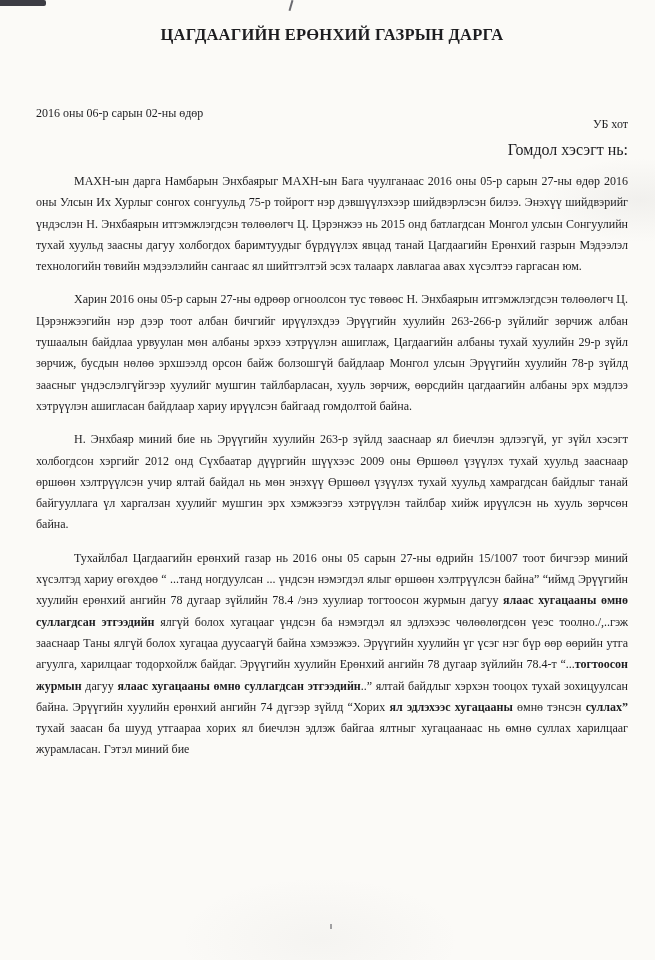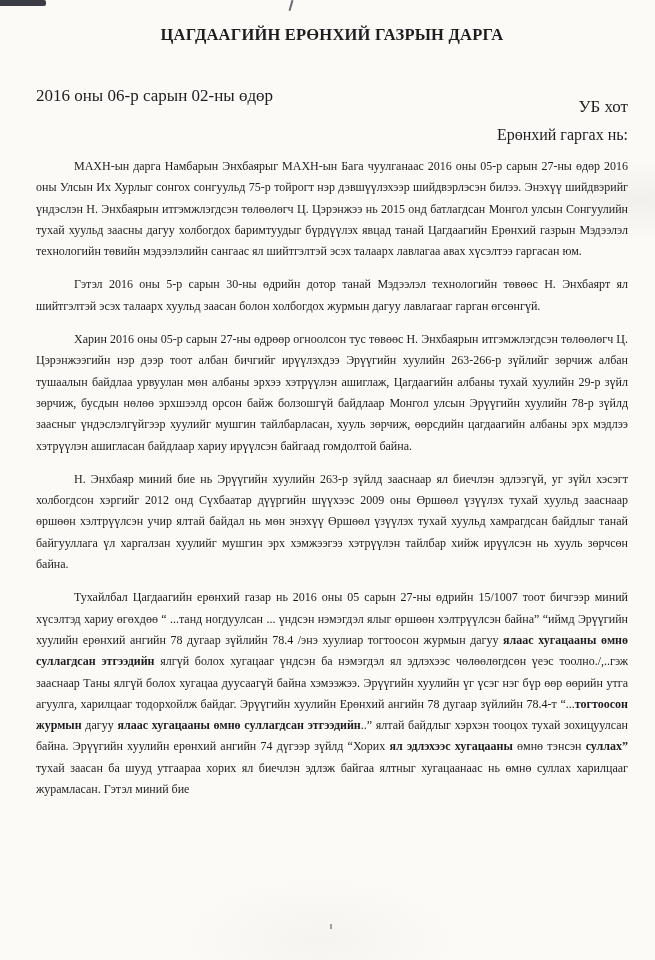--- a/index.html
+++ b/index.html
@@ -21,22 +21,22 @@
     font-weight: bold;
     font-size: 16.5px;
     line-height: 30px;
     margin-top: 8px;
     letter-spacing: 0.2px;
   }
   .meta-row {
     display: flex;
     justify-content: space-between;
     align-items: flex-start;
-    margin-top: 36px;
-    font-size: 17px;
+    margin-top: 56px;
+    font-size: 12px;
   }
   .meta-city { margin-top: 11px; }
   .meta-subject {
     text-align: right;
     margin-top: 9px;
     font-size: 16px;
   }
   .doc-body { margin-top: 5px; }
   .doc-body p {
     margin: 12px 0 0 0;
@@ -76,23 +76,22 @@
   <div class="content">
     <div class="doc-header">
       <div>ЦАГДААГИЙН ЕРӨНХИЙ ГАЗРЫН ДАРГА</div>
     </div>
 
     <div class="meta-row">
       <span>2016 оны 06-р сарын 02-ны өдөр</span>
       <span class="meta-city">УБ хот</span>
     </div>
 
-    <div class="meta-subject">Ерөнхий гаргах нь:</div>
+    <div class="meta-subject">Гомдол хэсэгт нь:</div>
 
     <div class="doc-body">
         <p><span>МАХН-ын дарга Намбарын Энхбаярыг МАХН-ын Бага чуулганаас 2016 оны 05-р сарын 27-ны өдөр 2016 оны Улсын Их Хурлыг сонгох сонгуульд 75-р тойрогт нэр дэвшүүлэхээр шийдвэрлэсэн билээ. Энэхүү шийдвэрийг үндэслэн Н. Энхбаярын итгэмжлэгдсэн төлөөлөгч Ц. Цэрэнжээ нь 2015 онд батлагдсан Монгол улсын Сонгуулийн тухай хуульд заасны дагуу холбогдох баримтуудыг бүрдүүлэх явцад танай Цагдаагийн Ерөнхий газрын Мэдээлэл технологийн төвийн мэдээлэлийн сангаас ял шийтгэлтэй эсэх талаарх лавлагаа авах хүсэлтээ гаргасан юм.</span></p>
-        <p><span>Гэтэл 2016 оны 5-р сарын 30-ны өдрийн дотор танай  Мэдээлэл технологийн төвөөс Н. Энхбаярт ял шийтгэлтэй эсэх талаарх хуульд заасан болон холбогдох журмын дагуу лавлагааг гарган өгсөнгүй.</span></p>
         <p><span>Харин 2016 оны 05-р сарын 27-ны өдрөөр огноолсон тус төвөөс  Н. Энхбаярын итгэмжлэгдсэн төлөөлөгч Ц. Цэрэнжээгийн нэр дээр тоот албан бичгийг ирүүлэхдээ Эрүүгийн хуулийн 263-266-р зүйлийг зөрчиж албан тушаалын байдлаа урвуулан мөн албаны эрхээ хэтрүүлэн ашиглаж,  Цагдаагийн албаны тухай хуулийн 29-р зүйл зөрчиж, бусдын нөлөө эрхшээлд орсон байж болзошгүй байдлаар  Монгол улсын Эрүүгийн хуулийн 78-р зүйлд заасныг үндэслэлгүйгээр хуулийг мушгин тайлбарласан, хууль зөрчиж, өөрсдийн цагдаагийн албаны эрх мэдлээ хэтрүүлэн ашигласан байдлаар хариу ирүүлсэн байгаад гомдолтой байна.</span></p>
         <p><span>Н. Энхбаяр миний бие нь Эрүүгийн хуулийн 263-р зүйлд зааснаар ял биечлэн эдлээгүй, уг зүйл хэсэгт холбогдсон хэргийг 2012 онд Сүхбаатар дүүргийн шүүхээс 2009 оны Өршөөл үзүүлэх тухай хуульд зааснаар өршөөн хэлтрүүлсэн учир ялтай байдал нь мөн энэхүү Өршөөл үзүүлэх тухай хуульд хамрагдсан байдлыг танай байгууллага үл харгалзан хуулийг мушгин эрх хэмжээгээ хэтрүүлэн тайлбар хийж ирүүлсэн нь хууль зөрчсөн байна.</span></p>
         <p><span>Тухайлбал Цагдаагийн ерөнхий газар нь 2016 оны 05 сарын 27-ны өдрийн 15/1007 тоот бичгээр миний хүсэлтэд хариу өгөхдөө “ ...танд ногдуулсан ... үндсэн нэмэгдэл ялыг өршөөн хэлтрүүлсэн байна” “иймд Эрүүгийн хуулийн ерөнхий ангийн 78 дугаар зүйлийн 78.4 /энэ хуулиар тогтоосон журмын дагуу </span><span class="b">ялаас хугацааны өмнө суллагдсан этгээдийн</span><span> ялгүй болох хугацааг үндсэн ба нэмэгдэл ял эдлэхээс чөлөөлөгдсөн үеэс тоолно./,..гэж зааснаар Таны ялгүй болох хугацаа дуусаагүй байна хэмээжээ.  Эрүүгийн хуулийн үг үсэг нэг бүр өөр өөрийн утга агуулга, харилцааг тодорхойлж байдаг. Эрүүгийн хуулийн Ерөнхий ангийн 78 дугаар зүйлийн 78.4-т  “...</span><span class="b">тогтоосон журмын</span><span> дагуу </span><span class="b">ялаас хугацааны өмнө суллагдсан этгээдийн</span><span>..” ялтай байдлыг хэрхэн тооцох тухай зохицуулсан байна. Эрүүгийн хуулийн ерөнхий ангийн 74 дүгээр зүйлд “Хорих </span><span class="b">ял эдлэхээс хугацааны</span><span> өмнө тэнсэн </span><span class="b">суллах”</span><span> тухай заасан ба шууд утгаараа хорих ял биечлэн эдлэж байгаа ялтныг хугацаанаас нь өмнө суллах харилцааг журамласан. Гэтэл миний бие </span></p>
       </div>
   </div>
 </div>
 
 </body></html>

